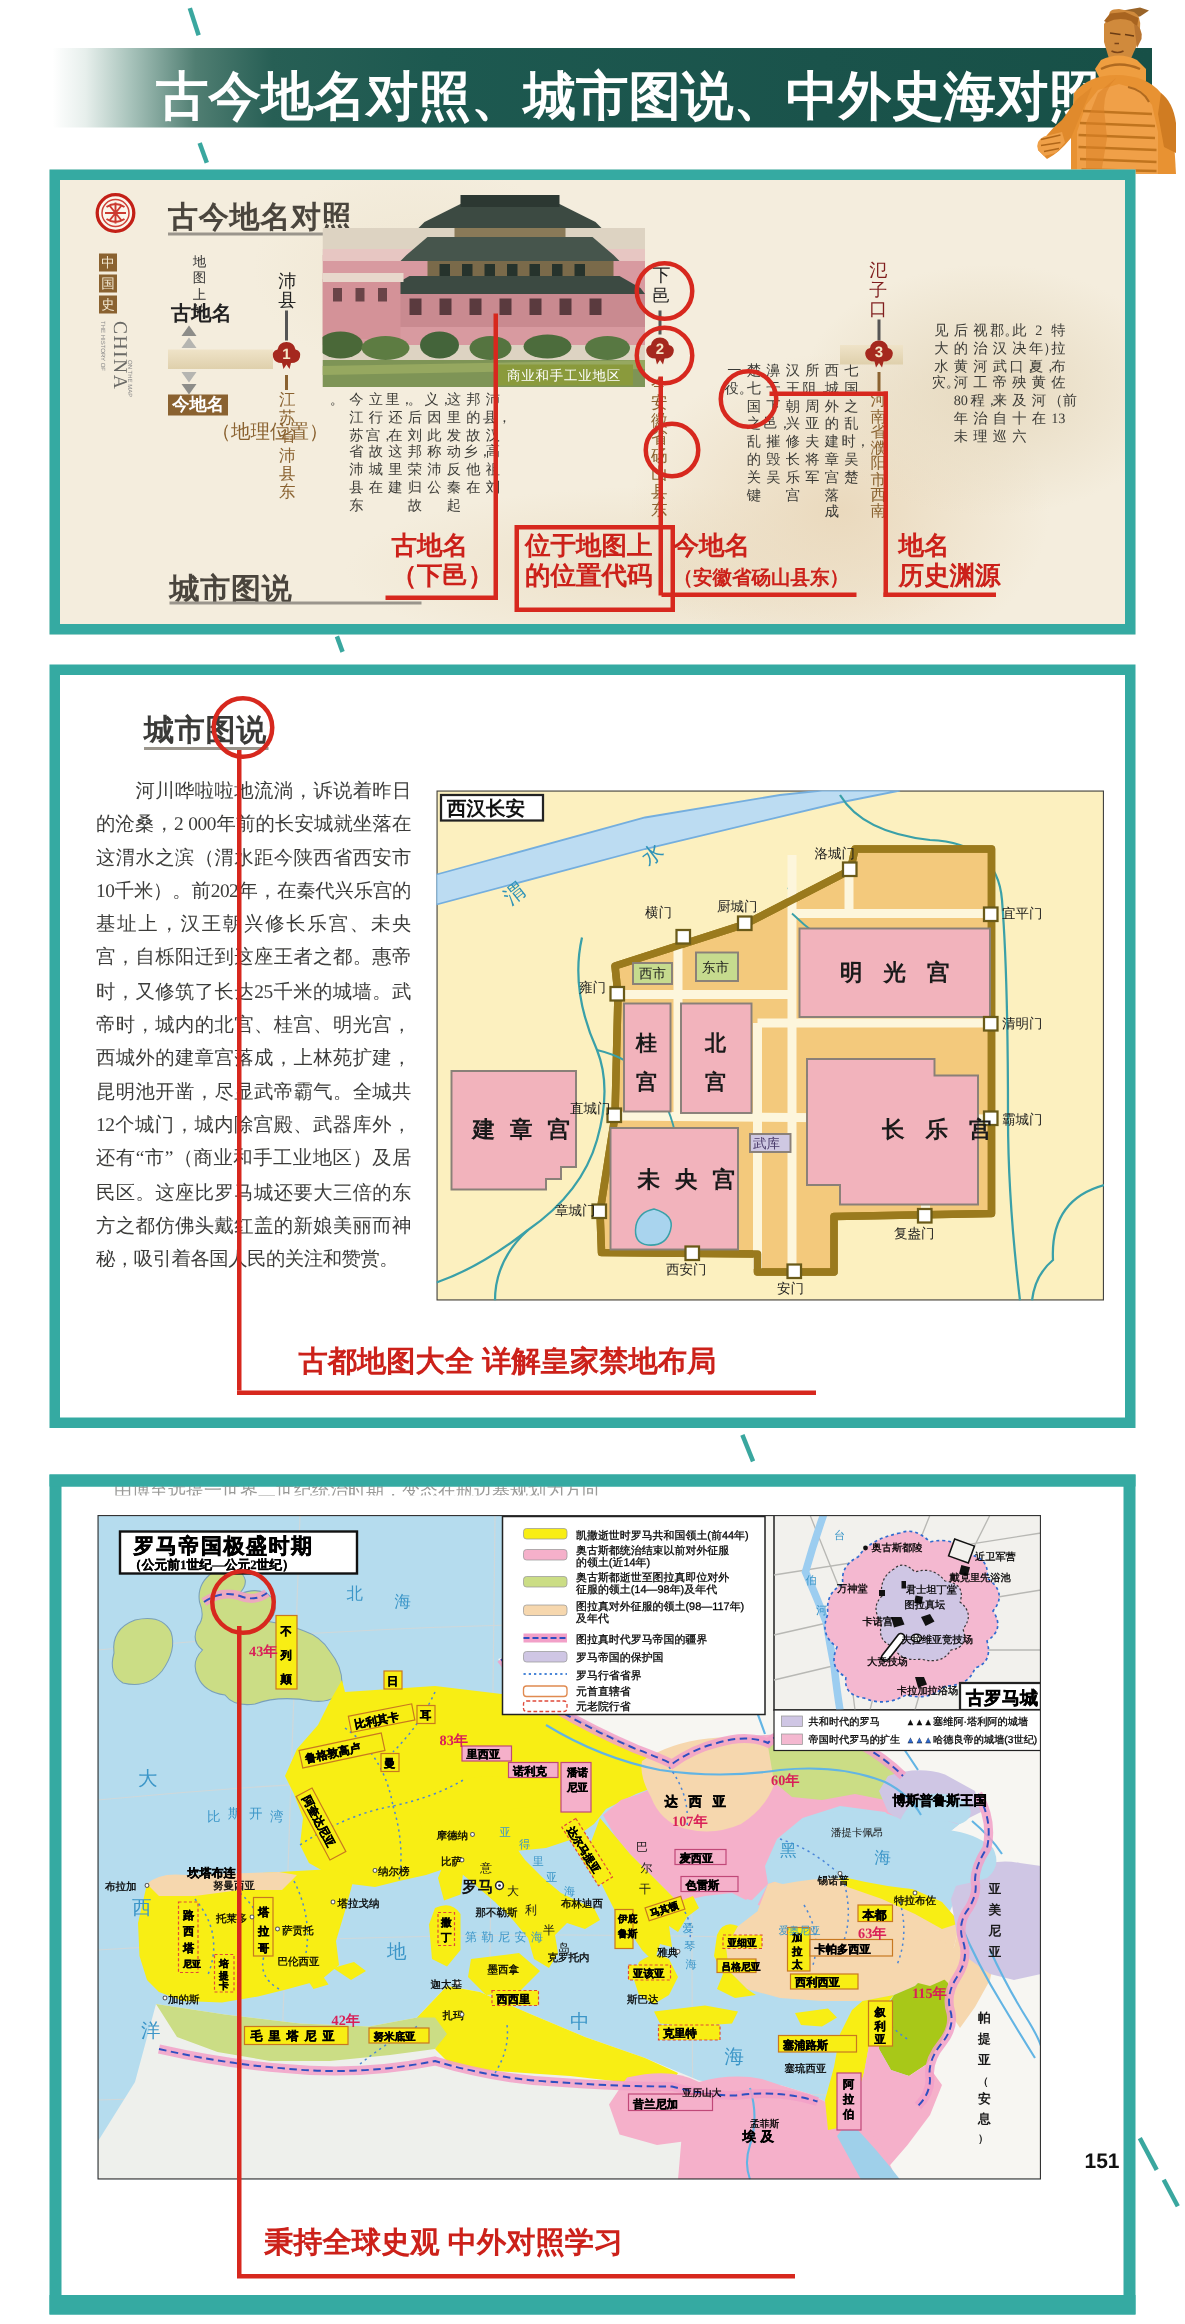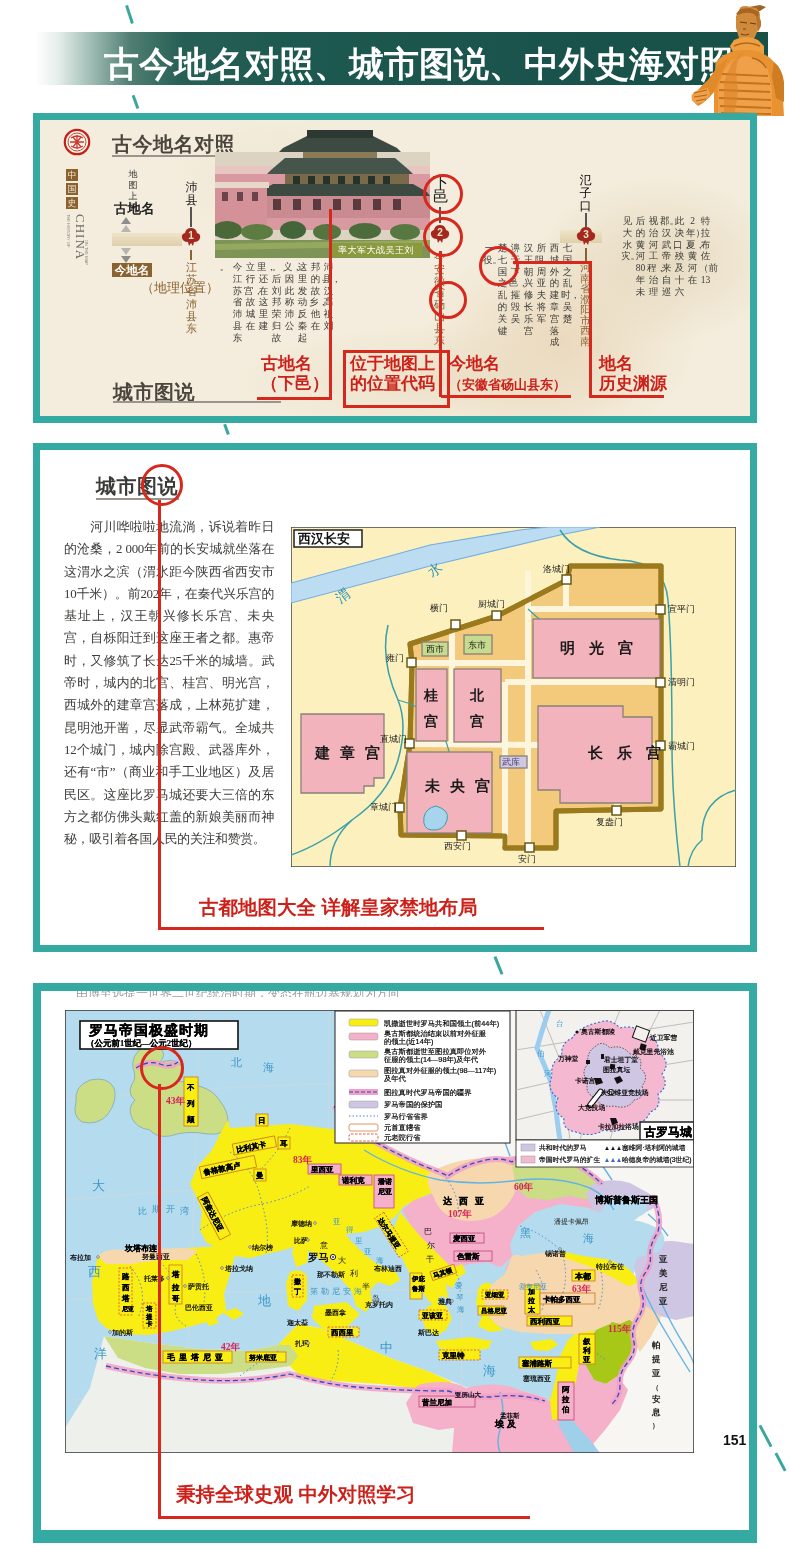--- a/index.html
+++ b/index.html
@@ -134,36 +134,36 @@
 <ellipse cx="12" cy="104" rx="15" ry="9" fill="#4a6838"></ellipse>
 <ellipse cx="42" cy="106" rx="16" ry="8" fill="#5d7c42"></ellipse>
 <ellipse cx="78" cy="104" rx="13" ry="9" fill="#44643a"></ellipse>
 <ellipse cx="112" cy="106" rx="14" ry="8" fill="#557440"></ellipse>
 <ellipse cx="150" cy="105" rx="16" ry="8" fill="#4c6c3c"></ellipse>
 <ellipse cx="190" cy="106" rx="15" ry="8" fill="#587842"></ellipse>
 <rect x="0" y="114" width="215" height="18" fill="#7e9456"></rect>
 <path d="M0,118 L215,114 215,120 0,124 Z" fill="#96a860"></path>
 </svg>
 
-<div class="abs" style="left:330px;top:243px;width:92px;height:14px;background:#8a9a3c;color:#fff;font-size:9px;text-align:center;line-height:14px;letter-spacing:0.5px;">率大军大战吴王刘</div>
+<div class="abs" style="left:330px;top:243px;width:92px;height:14px;background:#8a9a3c;color:#fff;font-size:9px;text-align:center;line-height:14px;letter-spacing:0.5px;">商业和手工业地区</div>
 
 <div class="vb vp" style="left:218px;top:262px;">
 <div>沛县，汉高祖刘</div>
     <div>邦的故乡，他在</div>
     <div>这里发动反秦起</div>
     <div>义，因此称沛公</div>
     <div>。后刘邦荣归故</div>
     <div>里，还在这里建</div>
     <div>立行宫，故城在</div>
     <div>今江苏省沛县东</div>
     <div>。</div>
 </div>
 
 <div class="vb" style="left:433px;top:176px;">
-    <div style="width:14px;font-size:16px;line-height:14px;color:#222;">下邑</div>
+    <div style="width:14px;font-size:12px;line-height:14px;color:#222;text-align:right;">下邑</div>
   </div>
 <div class="abs" style="left:439px;top:207px;width:1.5px;height:16px;background:#555;"></div>
 
 <svg class="abs" style="left:429px;top:223px;" width="22" height="23" viewBox="0 0 22 23">
 <path d="M11,2 Q16,2 17,7 Q21,8 20,12 Q19,16 14,16 L13,20 11,17 9,20 8,16 Q3,16 2,12 Q1,8 5,7 Q6,2 11,2Z" fill="#a5281e"></path>
 <text x="11" y="13" font-size="10" fill="#f5e6c8" text-anchor="middle" font-weight="bold">2</text>
 </svg>
 <div class="vb" style="left:433px;top:252px;">
     <div style="width:13px;font-size:11px;line-height:11.8px;color:#8a6230;">今安徽省砀山县东</div>
   </div>
@@ -172,21 +172,21 @@
 <div>七国之乱时，吴楚</div>
     <div>西城外的建章宫落成</div>
     <div>所阻，周亚夫将军</div>
     <div>汉王朝兴修长乐宫</div>
     <div>濞于下邑，摧毁吴</div>
     <div>楚七国之乱的关键</div>
     <div>一役。</div>
 </div>
 
 <div class="vb" style="left:579px;top:174px;">
-    <div style="width:13px;font-size:12px;line-height:13px;color:#000000;">氾子口</div>
+    <div style="width:13px;font-size:12px;line-height:13px;color:#7f1d1d;">氾子口</div>
   </div>
 <div class="abs" style="left:585px;top:213px;width:1.5px;height:14px;background:#555;"></div>
 
 <div class="abs" style="left:560px;top:230px;width:42px;height:13px;background:linear-gradient(180deg,#efe3c8,#dfd0ac);"></div>
 
 <svg class="abs" style="left:575px;top:225px;" width="22" height="23" viewBox="0 0 22 23">
 <path d="M11,2 Q16,2 17,7 Q21,8 20,12 Q19,16 14,16 L13,20 11,17 9,20 8,16 Q3,16 2,12 Q1,8 5,7 Q6,2 11,2Z" fill="#a5281e"></path>
 <text x="11" y="13" font-size="10" fill="#f5e6c8" text-anchor="middle" font-weight="bold">3</text>
 </svg>
 <div class="abs" style="left:585px;top:248px;width:1.5px;height:13px;background:#8a6230;"></div>

